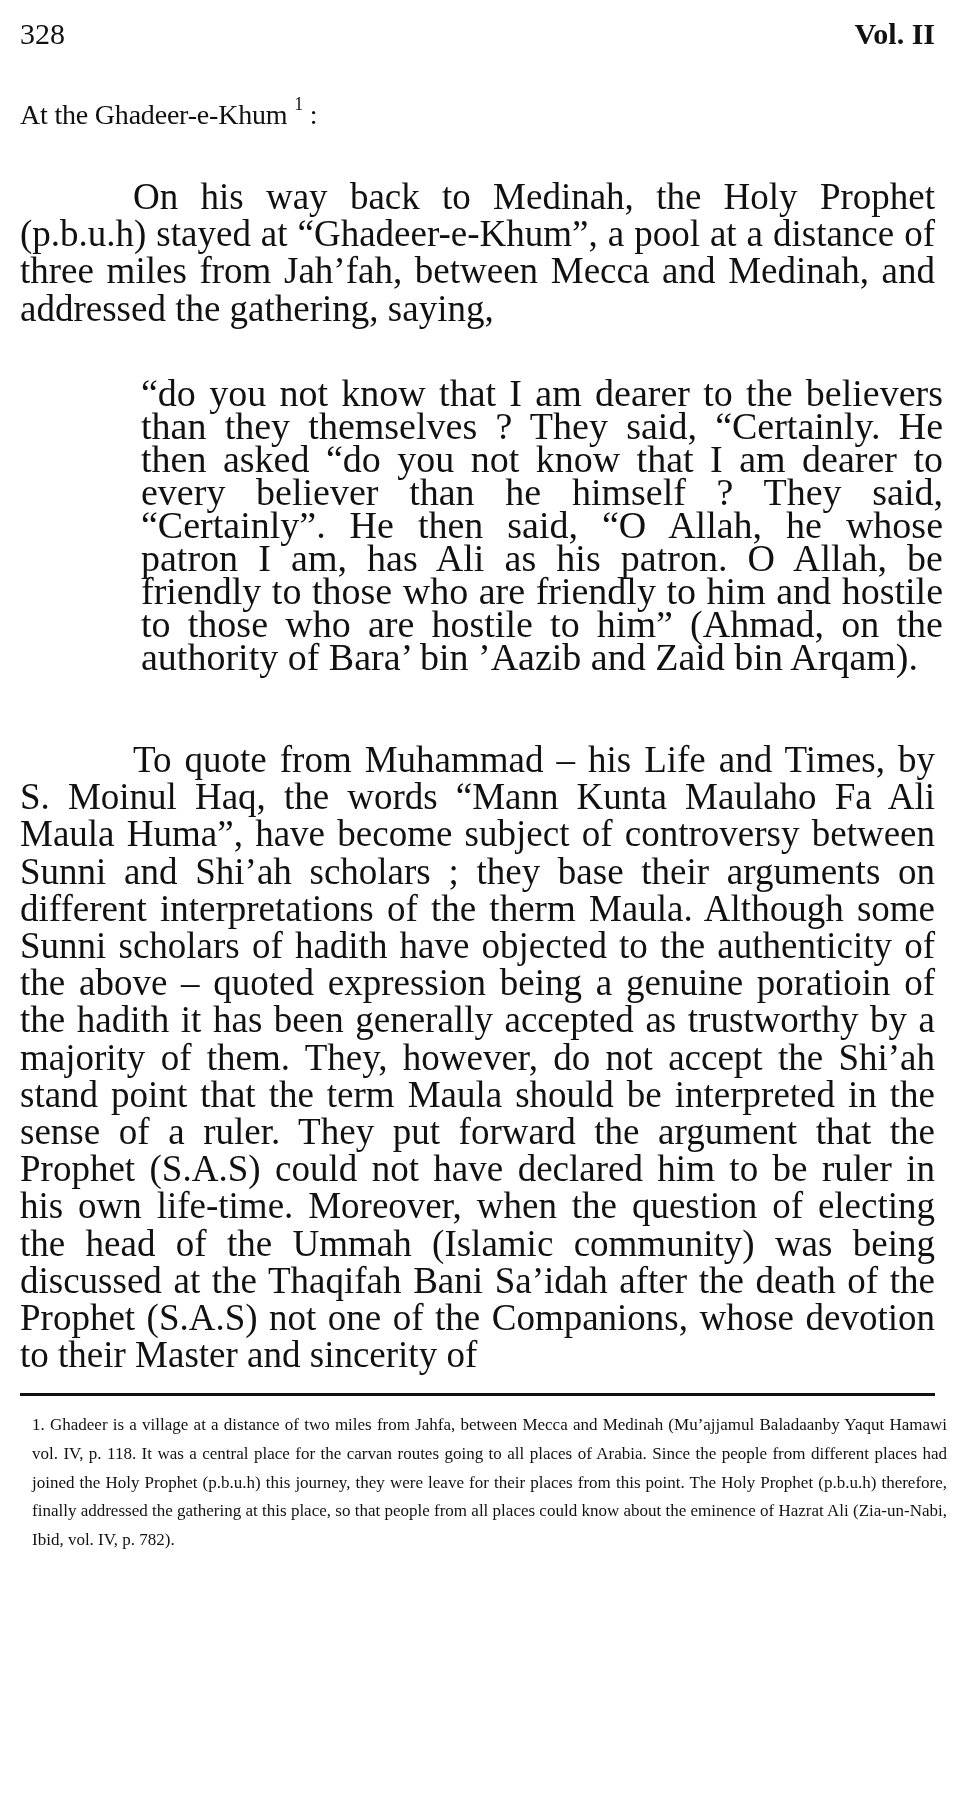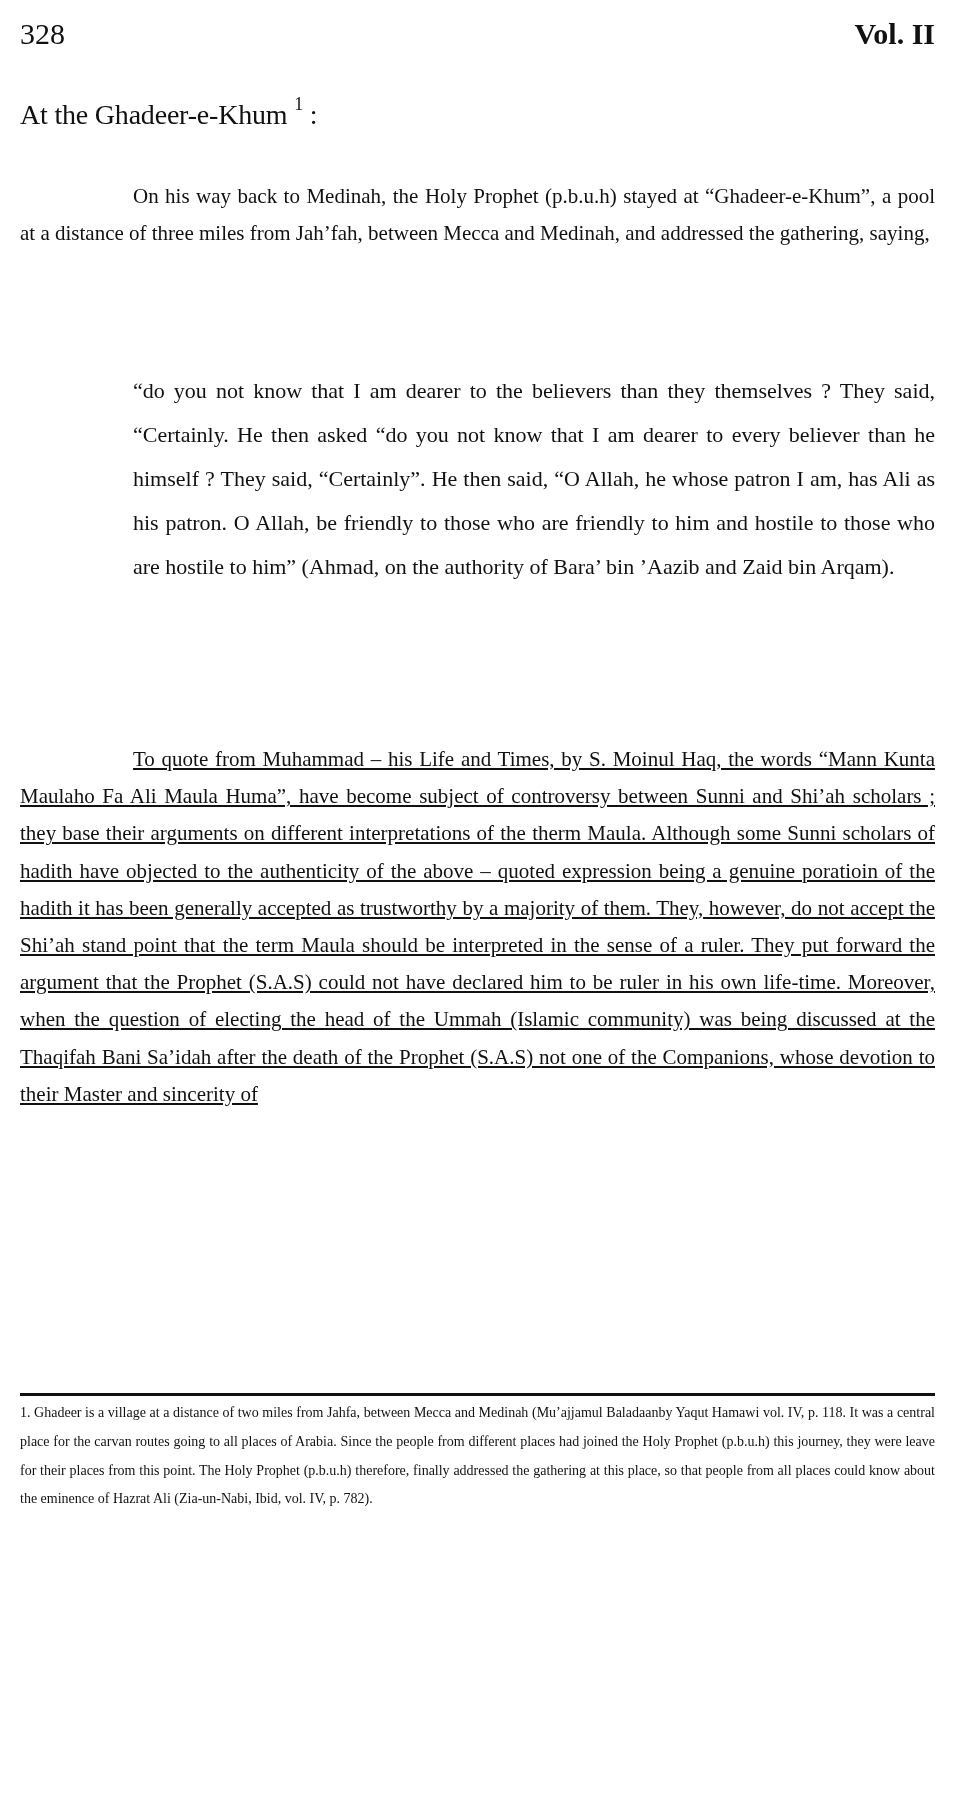--- a/index.html
+++ b/index.html
@@ -48,56 +48,56 @@
     .section-heading sup {
       font-size: 18px;
       vertical-align: 14px;
       line-height: 0;
     }
 
     .para {
       position: absolute;
       left: 0;
       width: 915px;
-      font-size: 21px;
+      font-size: 37px;
       line-height: 37.2px;
       text-align: justify;
       margin: 0;
     }
     .para.indent { text-indent: 113px; }
     .p1 { top: 178px; }
     .quote {
       position: absolute;
       left: 113px;
       width: 802px;
       top: 369px;
-      font-size: 22px;
-      line-height: 44px;
+      font-size: 38px;
+      line-height: 33px;
       text-align: justify;
-      margin: 0;
+      margin: 8px;
     }
-    .p2 { top: 741px; text-decoration: underline; }
+    .p2 { top: 741px; }
 
     .rule {
       position: absolute;
       left: 0;
       top: 1393px;
       width: 915px;
       height: 3px;
       background: #111111;
     }
     .footnote {
       position: absolute;
       left: 0;
       top: 1399px;
       width: 915px;
-      font-size: 14px;
+      font-size: 17px;
       line-height: 28.8px;
       text-align: justify;
-      margin: 0;
+      margin: 12px;
     }
   </style>
 </head>
 <body>
 
 <div class="page">
 
   <div class="running-head">
     <span class="rh-page">328</span>
     <span class="rh-vol">Vol. II</span>

